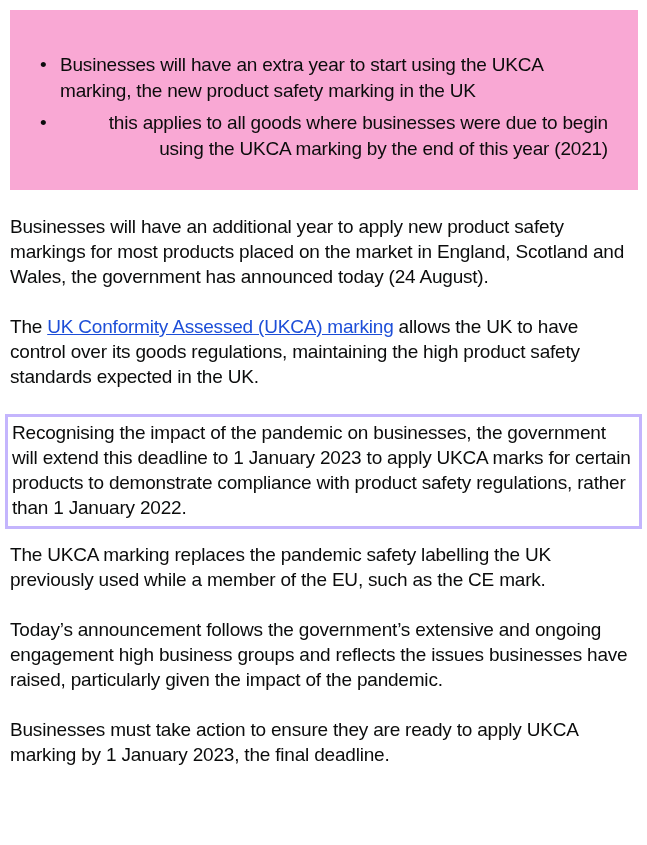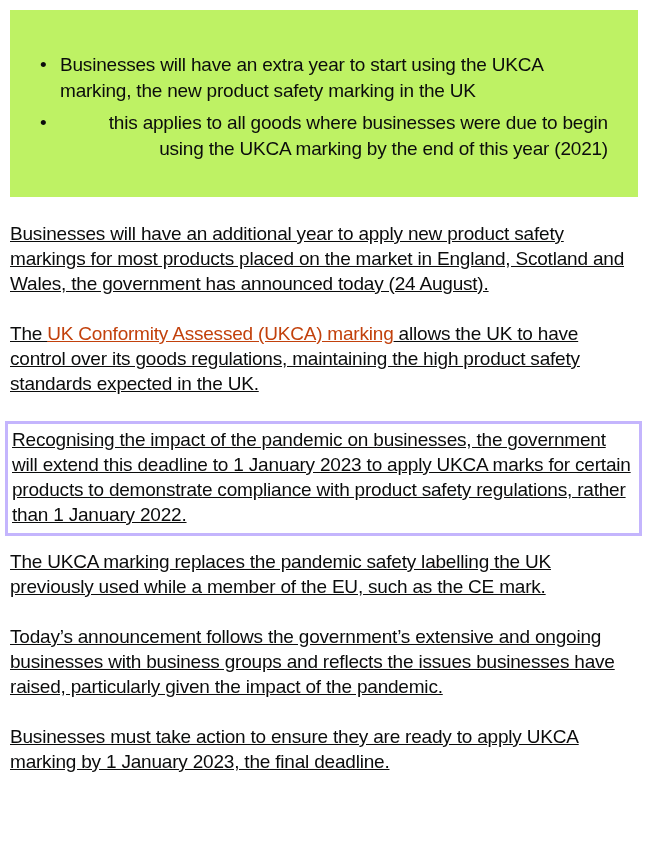--- a/index.html
+++ b/index.html
@@ -16,23 +16,23 @@
     -webkit-font-smoothing: antialiased;
   }
   .page {
     box-sizing: border-box;
     width: 647px;
     padding: 10px 10px 0 10px;
   }
   
   .summary-box {
     box-sizing: border-box;
-    background: #bef264;
+    background: #f9a8d4;
     width: 628px;
-    padding: 42px 30px 35px 30px;
+    padding: 42px 30px 28px 30px;
   }
   ul.bullet-list {
     margin: 0;
     padding: 0;
     list-style: none;
   }
   ul.bullet-list li {
     position: relative;
     padding-left: 20px;
     font-size: 19px;
@@ -51,27 +51,26 @@
     font-size: 19px;
     line-height: 26px;
     color: #0b0c0c;
   }
   
   .article p {
     margin: 0 0 25px 0;
     font-size: 19px;
     line-height: 25px;
     letter-spacing: -0.2px;
-    text-decoration: underline;
   }
   .article p.first-para {
     margin-top: 24px;
   }
   a.inline-link {
-    color: #c2410c;
+    color: #1d4ed8;
     text-decoration: underline;
     cursor: pointer;
   }
   
   .highlight-box {
     box-sizing: border-box;
     border: 3px solid #c4b5fd;
     margin: 12px -5px 13px -5px;
     padding: 3px 4px 6px 4px;
   }
@@ -96,19 +95,19 @@
     <p class="first-para">Businesses will have an additional year to apply new product safety markings for most products placed on the market in England, Scotland and Wales, the government has announced today (24 August).</p>
 
     <p><span>The </span><a class="inline-link" href="#">UK Conformity Assessed (UKCA) marking</a><span> allows the UK to have control over its goods regulations, maintaining the high product safety standards expected in the UK.</span></p>
 
     <div class="highlight-box">
       <p>Recognising the impact of the pandemic on businesses, the government will extend this deadline to 1 January 2023 to apply UKCA marks for certain products to demonstrate compliance with product safety regulations, rather than 1 January 2022.</p>
     </div>
 
     <p>The UKCA marking replaces the pandemic safety labelling the UK previously used while a member of the EU, such as the CE mark.</p>
 
-    <p>Today’s announcement follows the government’s extensive and ongoing businesses with business groups and reflects the issues businesses have raised, particularly given the impact of the pandemic.</p>
+    <p>Today’s announcement follows the government’s extensive and ongoing engagement high business groups and reflects the issues businesses have raised, particularly given the impact of the pandemic.</p>
 
     <p>Businesses must take action to ensure they are ready to apply UKCA marking by 1 January 2023, the final deadline.</p>
 
   </div>
 
 </div>
 
 </body></html>

